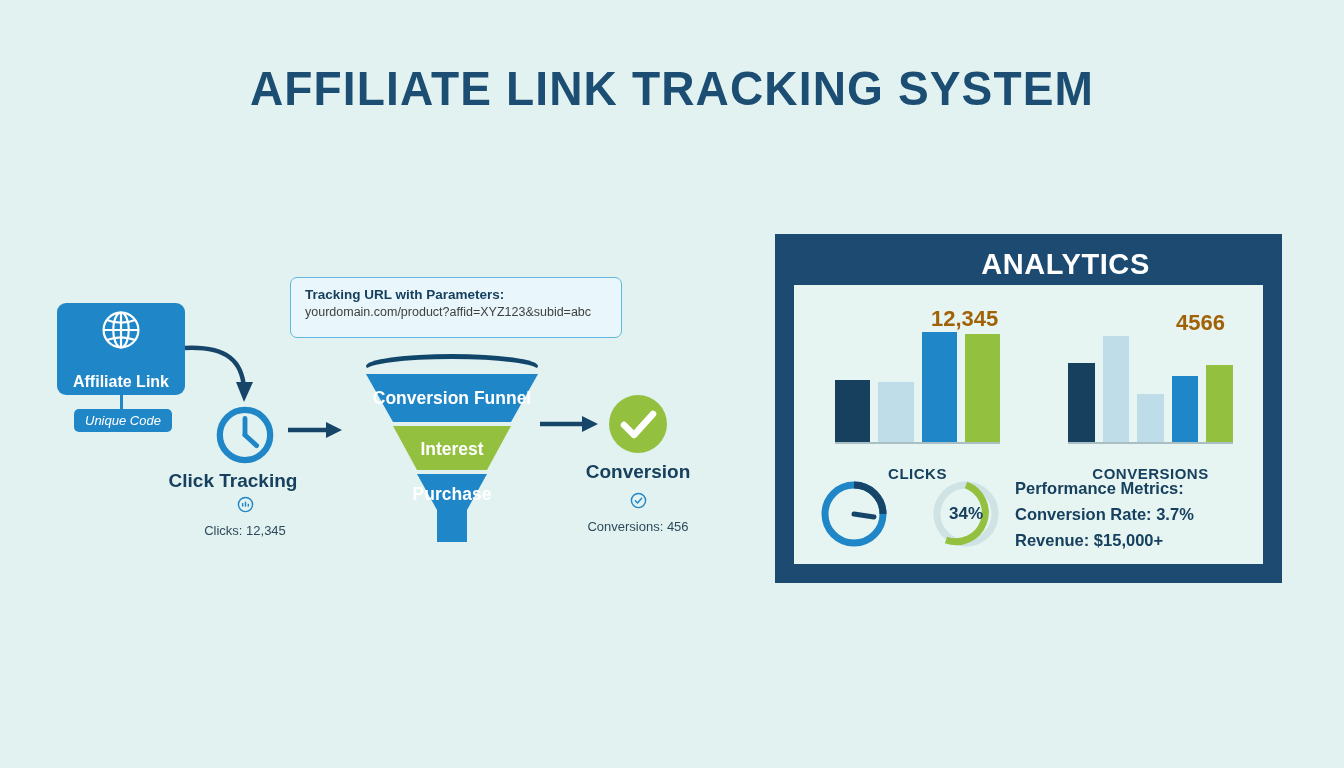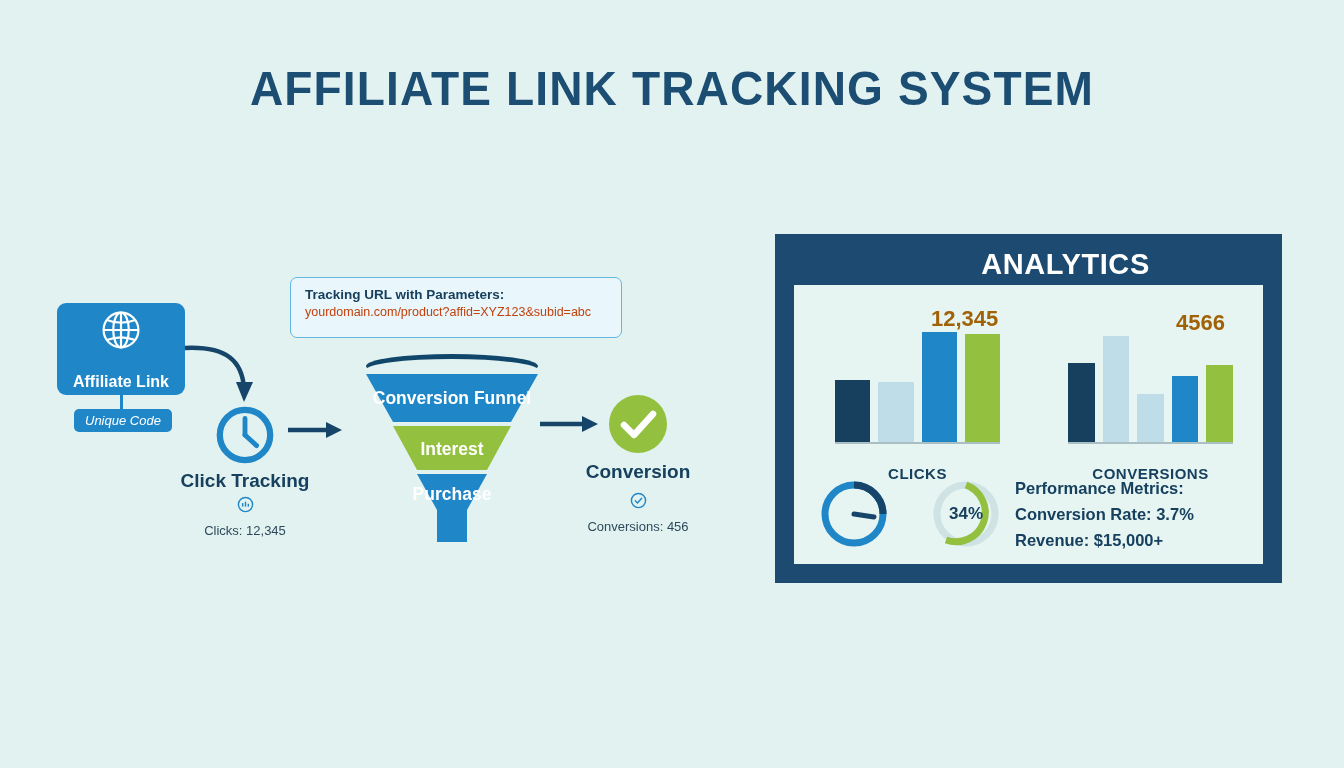--- a/index.html
+++ b/index.html
@@ -45,26 +45,26 @@
     font-size:13px;padding:4px 11px;font-style:italic;
   }
 
   
   .url-card{
     position:absolute;left:290px;top:277px;width:332px;height:61px;
     background:#e9f6fb;border:1.6px solid #63b7e0;border-radius:7px;
     box-sizing:border-box;padding:8px 14px;
   }
   .url-title{font-size:13.5px;font-weight:bold;color:#16405e;line-height:1.3;}
-  .url-value{font-size:12.5px;color:#c2410c;line-height:1.4;white-space:nowrap;}
+  .url-value{font-size:12.5px;color:#404040;line-height:1.4;white-space:nowrap;}
 
   
   .clock-wrap{position:absolute;left:214px;top:404px;width:62px;height:62px;}
   .ct-label{
-    position:absolute;left:148px;top:470px;width:194px;text-align:center;
+    position:absolute;left:136px;top:470px;width:194px;text-align:center;
     font-size:19px;font-weight:bold;color:#16405e;
   }
   .ct-sub{
     position:absolute;left:148px;top:496px;width:194px;
     display:flex;align-items:center;justify-content:center;gap:7px;
     font-size:13px;color:#2d4a5c;flex-direction:column;
   }
 
   
   .funnel{position:absolute;left:341px;top:352px;width:222px;height:190px;}

